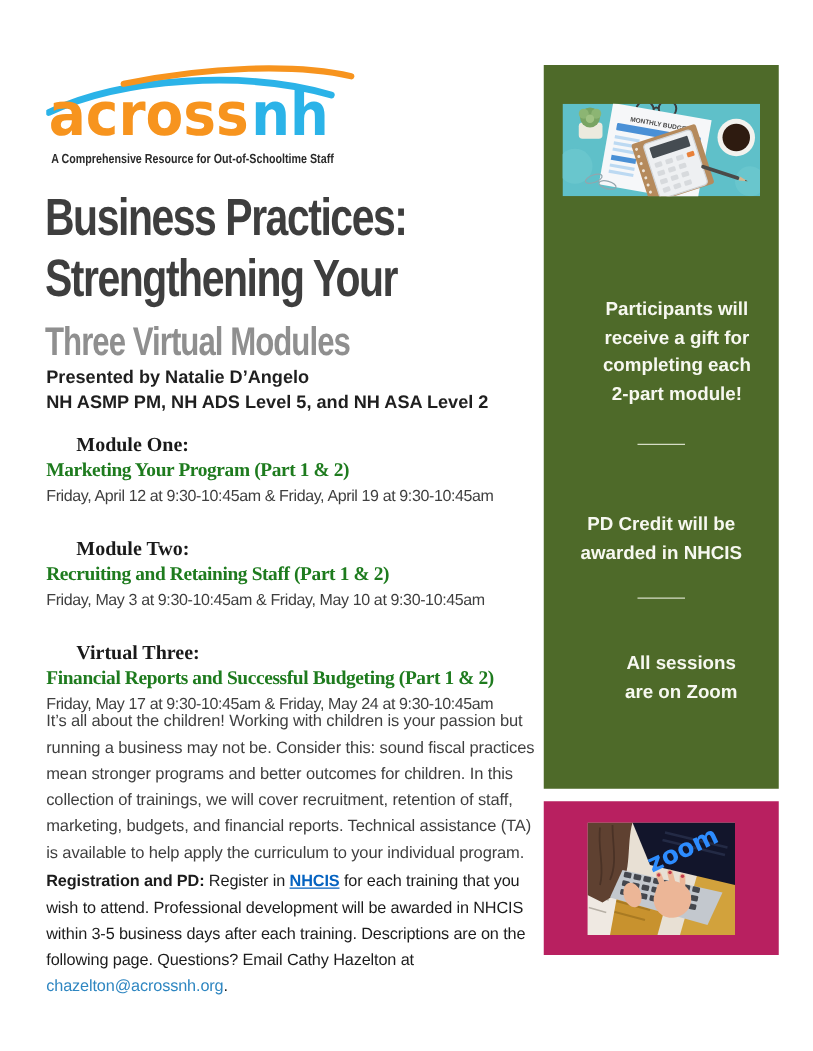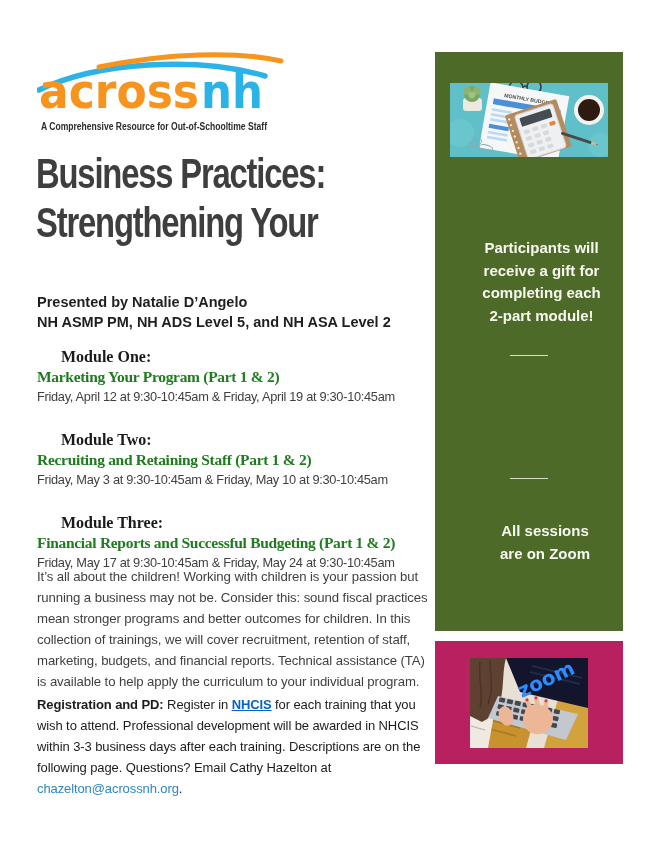--- a/index.html
+++ b/index.html
@@ -73,49 +73,50 @@
     <path d="M2,40 C60,12 160,6 228,26" fill="none" stroke="#2bb3e8" stroke-width="5.5" stroke-linecap="round"></path>
     <path d="M62,17 C130,3 200,1 244,11" fill="none" stroke="#f7941e" stroke-width="5" stroke-linecap="round"></path>
     <text x="2" y="58" font-family="DejaVu Sans, sans-serif" font-weight="bold" font-size="48" fill="#f7941e" textLength="160" lengthAdjust="spacingAndGlyphs">across</text>
     <text x="164" y="58" font-family="DejaVu Sans, sans-serif" font-weight="bold" font-size="48" fill="#2bb3e8" textLength="62" lengthAdjust="spacingAndGlyphs">nh</text>
     <text x="4" y="80" font-family="Liberation Sans, sans-serif" font-weight="bold" font-size="10.5" fill="#2b2b2b" textLength="226" lengthAdjust="spacingAndGlyphs">A Comprehensive Resource for Out-of-Schooltime Staff</text>
   </svg>
 
   <div class="title-block">
     <div class="title-row"><span class="title-line">Business Practices:</span></div>
     <div class="title-row"><span class="title-line">Strengthening Your</span></div>
+    <div><span class="subtitle-line">Three Virtual Modules</span></div>
   </div>
 
   <div class="presented">
     <div>Presented by Natalie D’Angelo</div>
     <div>NH ASMP PM, NH ADS Level 5, and NH ASA Level 2</div>
   </div>
 
   <div class="modules">
     <div class="module">
       <div class="module-label">Module One:</div>
       <div class="module-title">Marketing Your Program (Part 1 &amp; 2)</div>
       <div class="module-dates">Friday, April 12 at 9:30-10:45am &amp; Friday, April 19 at 9:30-10:45am</div>
     </div>
     <div class="module">
       <div class="module-label">Module Two:</div>
       <div class="module-title">Recruiting and Retaining Staff (Part 1 &amp; 2)</div>
       <div class="module-dates">Friday, May 3 at 9:30-10:45am &amp; Friday, May 10 at 9:30-10:45am</div>
     </div>
     <div class="module">
-      <div class="module-label">Module Three:</div>
+      <div class="module-label">Virtual Three:</div>
       <div class="module-title">Financial Reports and Successful Budgeting (Part 1 &amp; 2)</div>
       <div class="module-dates">Friday, May 17 at 9:30-10:45am &amp; Friday, May 24 at 9:30-10:45am</div>
     </div>
   </div>
 
   <div class="description">It’s all about the children! Working with children is your passion but running a business may not be. Consider this: sound fiscal practices mean stronger programs and better outcomes for children. In this collection of trainings, we will cover recruitment, retention of staff, marketing, budgets, and financial reports. Technical assistance (TA) is available to help apply the curriculum to your individual program.</div>
 
   <div class="registration">
-    <span class="reg-bold">Registration and PD:</span><span> Register in </span><a class="reg-link">NHCIS</a><span> for each training that you wish to attend. Professional development will be awarded in NHCIS within 3-3 business days after each training. Descriptions are on the following page. Questions? Email Cathy Hazelton at </span><a class="reg-email">chazelton@acrossnh.org</a><span>.</span>
+    <span class="reg-bold">Registration and PD:</span><span> Register in </span><a class="reg-link">NHCIS</a><span> for each training that you wish to attend. Professional development will be awarded in NHCIS within 3-5 business days after each training. Descriptions are on the following page. Questions? Email Cathy Hazelton at </span><a class="reg-email">chazelton@acrossnh.org</a><span>.</span>
   </div>
 
   <div class="green-panel">
 
     <svg class="budget-photo" width="158" height="74" viewBox="0 0 158 74" preserveAspectRatio="none">
       <rect width="158" height="74" fill="#5fc0c9"></rect>
       <circle cx="10" cy="50" r="14" fill="#6fc9d1" opacity="0.6"></circle>
       <circle cx="150" cy="62" r="12" fill="#6fc9d1" opacity="0.6"></circle>
 
       <g>
@@ -187,20 +188,22 @@
         <ellipse cx="25" cy="60" rx="7" ry="3" transform="rotate(-20 25 60)"></ellipse>
         <ellipse cx="36" cy="65" rx="7" ry="3" transform="rotate(15 36 65)"></ellipse>
       </g>
     </svg>
 
     <div class="panel-note note-gift">Participants will
 receive a gift for
 completing each
 2-part module!</div>
     <div class="panel-divider divider-1"></div>
+    <div class="panel-note note-pd">PD Credit will be
+awarded in NHCIS</div>
     <div class="panel-divider divider-2"></div>
     <div class="panel-note note-zoom">All sessions
 are on Zoom</div>
   </div>
 
   <div class="magenta-panel">
     <svg class="zoom-photo" width="118" height="90" viewBox="0 0 118 90" preserveAspectRatio="none">
       <rect width="118" height="90" fill="#e8e0d4"></rect>
 
       <path d="M90,34 L118,24 L118,90 L74,90 Z" fill="#d2a23c"></path>

